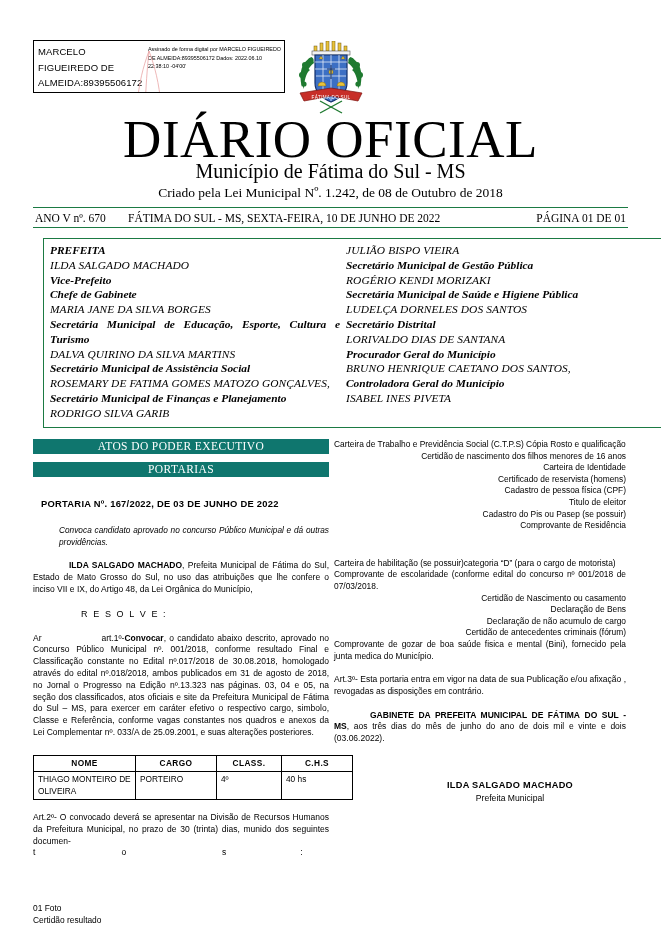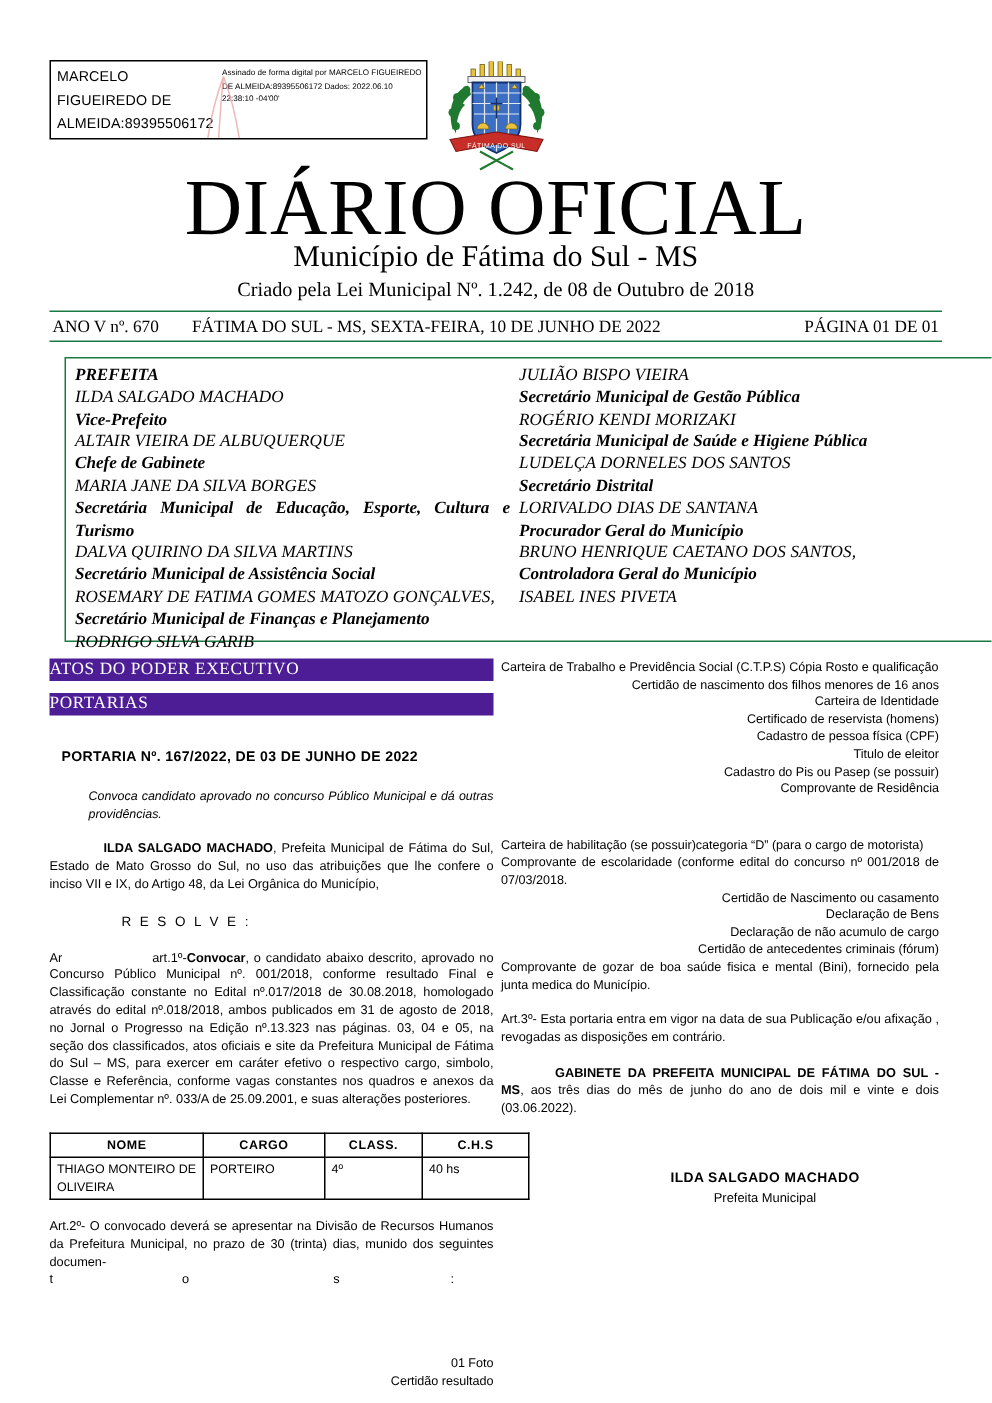--- a/index.html
+++ b/index.html
@@ -163,22 +163,23 @@
     width: 296px;
   }
   .body-right {
     position: absolute;
     left: 334px; top: 412px;
     width: 292px;
   }
 
   .green-banner {
     width: 100%;
-    background: #4c1d95;
+    background: #0f766e;
     color: #ffffff;
+    text-align: center;
     font-family: "Liberation Serif", serif;
     font-size: 11.5px;
     line-height: 15px;
     height: 15px;
     letter-spacing: 0.4px;
     box-sizing: border-box;
   }
   .gap8 { height: 8px; }
   .gap12 { height: 12px; }
   .gap14 { height: 14px; }
@@ -279,21 +280,20 @@
     line-height: 12px;
   }
   .footer-docs {
     position: absolute;
     left: 33px;
     top: 876px;
     width: 296px;
     font-family: "Liberation Sans", sans-serif;
     font-size: 8.4px;
     line-height: 11.8px;
-    text-align: right;
   }
 </style>
 </head>
 <body>
 
 <div class="page">
 
   <div class="sig-box">
     <div class="sig-name">MARCELO FIGUEIREDO DE ALMEIDA:89395506172</div>
     <div class="sig-meta">Assinado de forma digital por MARCELO FIGUEIREDO DE ALMEIDA:89395506172 Dados: 2022.06.10 22:38:10 -04'00'</div>
@@ -368,21 +368,20 @@
     <span class="ib-ano">ANO V nº. 670</span>
     <span class="ib-city">FÁTIMA DO SUL - MS, SEXTA-FEIRA,  10  DE JUNHO DE 2022</span>
     <span class="ib-page">PÁGINA 01 DE 01</span>
   </div>
 
   <div class="officials">
     <div class="col-left">
       <div class="off-role">PREFEITA</div>
       <div class="off-name">ILDA SALGADO MACHADO</div>
       <div class="off-role">Vice-Prefeito</div>
-      <div class="off-name">ALTAIR VIEIRA DE ALBUQUERQUE</div>
       <div class="off-role">Chefe de Gabinete</div>
       <div class="off-name">MARIA JANE DA SILVA BORGES</div>
       <div class="off-role just">Secretária Municipal de Educação, Esporte, Cultura e Turismo</div>
       <div class="off-name">DALVA QUIRINO DA SILVA MARTINS</div>
       <div class="off-role">Secretário Municipal de Assistência Social</div>
       <div class="off-name">ROSEMARY DE FATIMA GOMES MATOZO GONÇALVES,</div>
       <div class="off-role">Secretário Municipal de Finanças e Planejamento</div>
       <div class="off-name">RODRIGO SILVA GARIB</div>
     </div>
     <div class="col-right">

